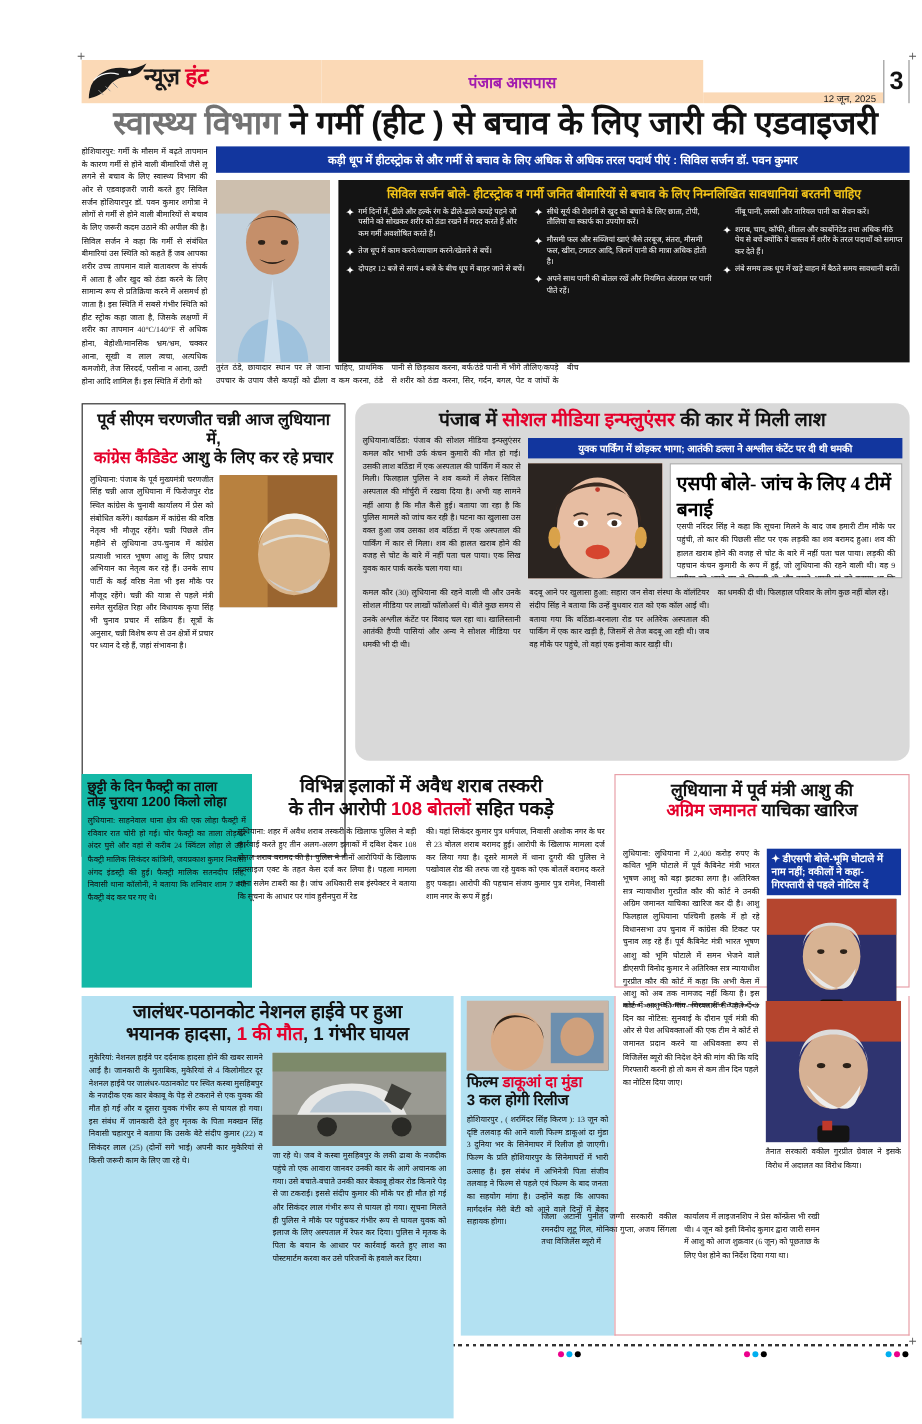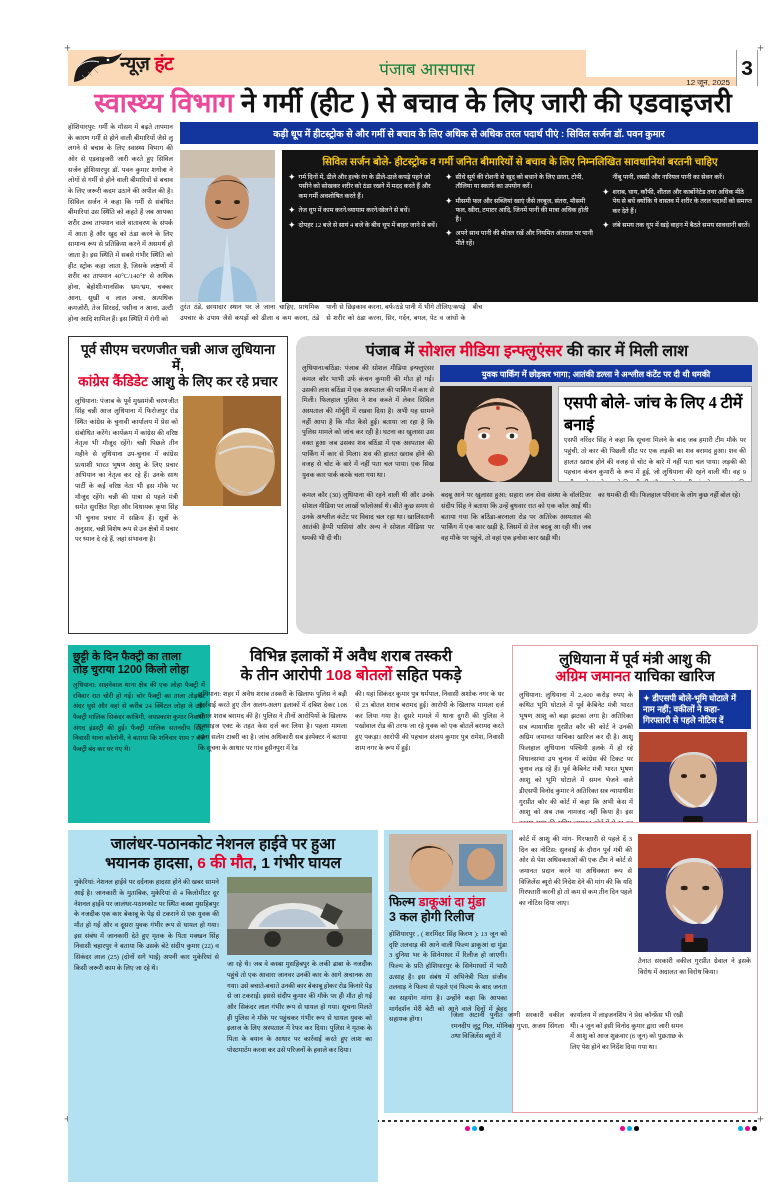--- a/index.html
+++ b/index.html
@@ -35,38 +35,38 @@
   }
   .logo-box {
     background: #fbd9b6; width: 200px; position: relative;
     display: flex; padding-left: 52px;
   }
   .eagle { position: absolute; left: 4px; top: 1px; width: 52px; height: 34px; }
   .logo-text { font-family: "Liberation Sans", sans-serif; font-weight: 700; font-size: 19px;
                color: #1a1a1a; letter-spacing: -0.4px; }
   .logo-text .red { color: #e4002b; }
   .mid-band { flex: 1; background: #fbd9b6; display: flex; align-items: center; justify-content: center; }
-  .mid-band .section-title { font-family: "Liberation Sans", sans-serif; font-weight: 400;
-                             font-size: 17px; color: #15803d; letter-spacing: 0px; }
+  .mid-band .section-title { font-family: "Liberation Sans", sans-serif; font-weight: 700;
+                             font-size: 13px; color: #a21caf; letter-spacing: 0px; }
   .date-band { background: #fbd9b6; width: 150px; display: flex; align-items: center;
                justify-content: flex-end; padding-right: 6px; margin-top: 27px; }
   .date-band .dt { font-size: 8px; color: #222; font-family: "Liberation Sans", sans-serif; }
   .pageno { width: 22px; background: #fff; display:flex; align-items:center; justify-content:center;
             font-family:"Liberation Sans", sans-serif; font-weight:700; font-size:21px; color:#111;
             border-left:1px solid #999; border-right:1px solid #999; }
 
   
   .main-headline {
     position: absolute; left: 68px; top: 88px; width: 690px;
     text-align: center;
     font-family: "Liberation Sans", sans-serif;
     font-weight: 700; font-size: 27px; line-height: 1.15; color: #111;
     white-space: nowrap;
   }
-  .main-headline .red { color: #ec4899; }
+  .main-headline .red { color: #737373; }
 
   
   .bodytext {
     font-size: 6.6px; line-height: 1.62; color: #111; text-align: justify;
     font-family: "Liberation Serif", serif; hyphens: auto;
   }
   .col4 { column-count: 4; column-gap: 7px; }
 
   
   .s1 { position: absolute; left: 68px; top: 122px; width: 690px; height: 208px; }
@@ -81,21 +81,21 @@
   .s1-black h3 { font-family:"Liberation Sans", sans-serif; font-weight:700; font-size:10.2px;
                  color:#f5c518; text-align:center; margin-bottom: 4px; }
   .tips { display: flex; gap: 7px; }
   .tipcol { flex: 1; }
   .tip { display: flex; gap: 3px; margin-bottom: 5px; }
   .tip .star { color: #fff; font-size: 9px; line-height: 1; flex: 0 0 auto; margin-top: 1px; }
   .tip .txt { font-size: 6.4px; line-height: 1.45; color: #fff; font-family:"Liberation Serif", serif; }
 
   
   .row2 { position: absolute; left: 68px; top: 336px; width: 690px; height: 300px; }
-  .s2 { position: absolute; left: 0; top: 0; width: 220px; height: 298px;
+  .s2 { position: absolute; left: 0; top: 0; width: 220px; height: 378px;
         border: 1px solid #333; padding: 5px 6px; }
   .s2 h2, .s3 h2, .s4 h2, .s5 h2, .s6 h2, .s7 h2, .s8 h2 {
     font-family:"Liberation Sans", sans-serif; font-weight: 700; color:#111; text-align:center; }
   .s2 h2 { font-size: 13.5px; line-height: 1.2; }
   .s2 h2 .red, .s3 h2 .red, .s4 h2 .red, .s5 h2 .red,
   .s6 h2 .red, .s7 h2 .red, .s8 h2 .red { color: #e4002b; }
   .s2-body { margin-top: 5px; }
   .s2-photo { float: right; width: 98px; height: 110px; margin: 0 0 4px 5px;
               background: linear-gradient(135deg,#b98f5a,#8a5d2b 60%,#6e4720); }
 
@@ -349,21 +349,21 @@
         <div style="flex:1" class="bodytext hidden-ov">लुधियाना: शहर में अवैध शराब तस्करी के खिलाफ पुलिस ने बड़ी कार्रवाई करते हुए तीन अलग-अलग इलाकों में दबिश देकर 108 बोतल शराब बरामद की है। पुलिस ने तीनों आरोपियों के खिलाफ एक्साइज एक्ट के तहत केस दर्ज कर लिया है। पहला मामला थाना सलेम टाबरी का है। जांच अधिकारी सब इंस्पेक्टर ने बताया कि सूचना के आधार पर गांव हुसैनपुरा में रेड</div>
         <div style="flex:1" class="bodytext hidden-ov">की। यहां सिकंदर कुमार पुत्र धर्मपाल, निवासी अशोक नगर के घर से 23 बोतल शराब बरामद हुई। आरोपी के खिलाफ मामला दर्ज कर लिया गया है। दूसरे मामले में थाना दुगरी की पुलिस ने पखोवाल रोड की तरफ जा रहे युवक को एक बोतलें बरामद करते हुए पकड़ा। आरोपी की पहचान संजय कुमार पुत्र रामेश, निवासी शाम नगर के रूप में हुई।</div>
       </div>
     </div>
 
     <div class="s6">
       <h2>
         <span>लुधियाना में पूर्व मंत्री आशु की</span><br>
         <span class="red">अग्रिम जमानत</span><span> याचिका खारिज</span>
       </h2>
-      <div style="display:flex;gap:6px;margin-top:4px;height:132px;overflow:hidden">
+      <div style="display:flex;gap:6px;margin-top:21px;height:132px;overflow:hidden">
         <div style="flex:1" class="bodytext hidden-ov">लुधियाना: लुधियाना में 2,400 करोड़ रुपए के कथित भूमि घोटाले में पूर्व कैबिनेट मंत्री भारत भूषण आशु को बड़ा झटका लगा है। अतिरिक्त सत्र न्यायाधीश गुरप्रीत कौर की कोर्ट ने उनकी अग्रिम जमानत याचिका खारिज कर दी है। आशु फिलहाल लुधियाना पश्चिमी हलके में हो रहे विधानसभा उप चुनाव में कांग्रेस की टिकट पर चुनाव लड़ रहे हैं। पूर्व कैबिनेट मंत्री भारत भूषण आशु को भूमि घोटाले में समन भेजने वाले डीएसपी विनोद कुमार ने अतिरिक्त सत्र न्यायाधीश गुरप्रीत कौर की कोर्ट में कहा कि अभी केस में आशु को अब तक नामजद नहीं किया है। इस कारण आशु की अग्रिम जमानत कोर्ट में से रद्द कर दी है। इससे पहले 6 जून को अतिरिक्त सत्र न्यायाधीश गुरप्रीत सिंह की अवकाशकालीन पीठ ने आशु को 11 जून तक अंतरिम अग्रिम जमानत प्रदान की थी।</div>
         <div style="width:112px">
           <div class="s6-blue">
             <span>✦</span> <span>डीएसपी बोले-भूमि घोटाले में नाम नहीं; वकीलों ने कहा- गिरफ्तारी से पहले नोटिस दें</span>
           </div>
           <div class="s6-photo">
             <svg viewBox="0 0 108 96" width="108" height="96">
               <rect width="108" height="96" fill="#2b2f6b"></rect>
               <rect y="0" width="108" height="30" fill="#b5462f"></rect>
               <ellipse cx="54" cy="48" rx="24" ry="28" fill="#d8b393"></ellipse>
@@ -377,21 +377,21 @@
         </div>
       </div>
     </div>
   </div>
 
   <div class="row4">
 
     <div class="s7">
       <h2>
         <span>जालंधर-पठानकोट नेशनल हाईवे पर हुआ</span><br>
-        <span>भयानक हादसा, </span><span class="red">6 की मौत</span><span>, 1 गंभीर घायल</span>
+        <span>भयानक हादसा, </span><span class="red">1 की मौत</span><span>, 1 गंभीर घायल</span>
       </h2>
       <div style="display:flex;gap:8px;margin-top:5px;height:238px;overflow:hidden">
         <div style="flex:1" class="bodytext hidden-ov">मुकेरियां: नेशनल हाईवे पर दर्दनाक हादसा होने की खबर सामने आई है। जानकारी के मुताबिक, मुकेरियां से 4 किलोमीटर दूर नेशनल हाईवे पर जालंधर-पठानकोट पर स्थित कस्बा मुसहिबपुर के नजदीक एक कार बेकाबू के पेड़ से टकराने से एक युवक की मौत हो गई और व दूसरा युवक गंभीर रूप से घायल हो गया। इस संबंध में जानकारी देते हुए मृतक के पिता मक्खन सिंह निवासी चहारपुर ने बताया कि उसके बेटे संदीप कुमार (22) व सिकंदर लाल (25) (दोनों सगे भाई) अपनी कार मुकेरियां से किसी जरूरी काम के लिए जा रहे थे।</div>
         <div style="flex:1">
           <div class="s7-photo" style="float:none;width:100%;height:78px;margin:0 0 4px 0">
             <svg viewBox="0 0 140 78" width="100%" height="78" preserveAspectRatio="none">
               <rect width="140" height="78" fill="#9a9a92"></rect>
               <rect y="52" width="140" height="26" fill="#6f6f66"></rect>
               <path d="M20 52 q10 -26 44 -26 q34 0 44 26Z" fill="#e8e8e6"></path>
               <path d="M30 50 q10 -18 34 -18 q22 0 32 18Z" fill="#b9c8d4"></path>

